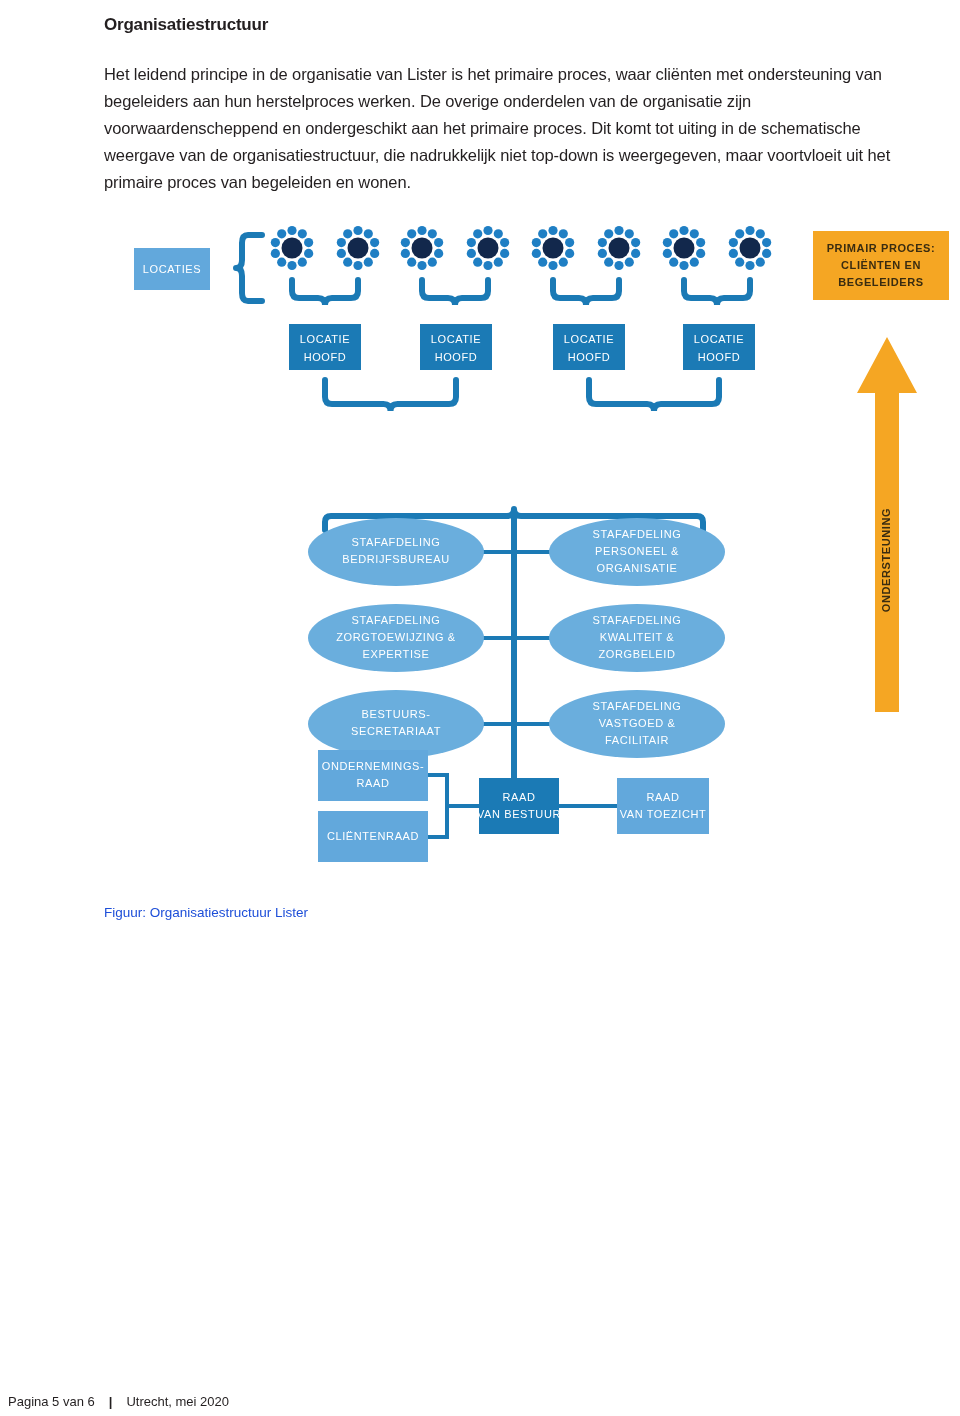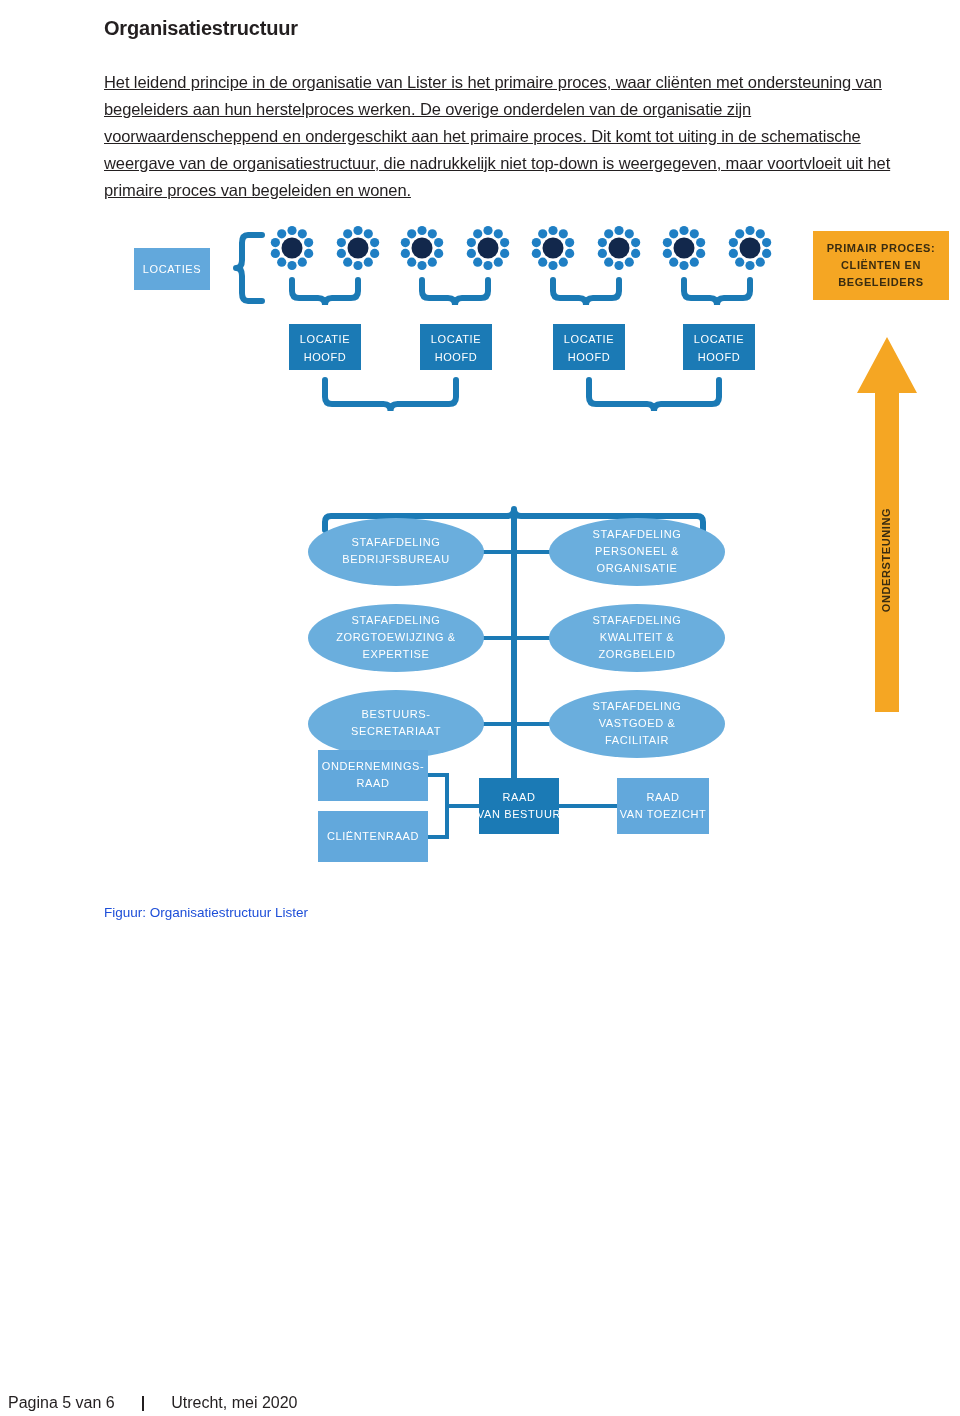--- a/index.html
+++ b/index.html
@@ -9,42 +9,41 @@
     font-family:"Liberation Sans", sans-serif;
     color:#231f20;
     position:relative;
     overflow:hidden;
   }
   .page{position:absolute;left:0;top:0;width:960px;height:1416px;}
 
   
   .heading{
     position:absolute;left:104px;top:4px;
-    font-size:20px;font-weight:bold;letter-spacing:-0.2px;
+    font-size:17px;font-weight:bold;letter-spacing:-0.2px;
     color:#231f20;
     text-align:center;
   }
   .body-copy{
-    position:absolute;left:104px;top:52px;width:788px;
+    position:absolute;left:104px;top:44px;width:788px;
     font-size:16.5px;line-height:27px;color:#231f20;
     letter-spacing:-0.1px;
-    text-decoration:underline;
   }
 
   
   .figure-caption{
     position:absolute;left:104px;top:905px;
     font-size:13.5px;color:#1d4ed8;
   }
 
   
   .footer{
     position:absolute;left:8px;top:1394px;
-    font-size:16px;color:#231f20;
-    display:flex;align-items:flex-start;gap:12px;
+    font-size:13px;color:#231f20;
+    display:flex;align-items:flex-start;gap:0;
   }
   .footer .sep{display:inline-block;padding:0 14px;font-weight:bold;}
 
   
   .diagram{position:absolute;left:0px;top:200px;width:960px;height:700px;}
   .diagram svg{display:block;}
 
   .dg-label{
     font-family:"Liberation Sans", sans-serif;
     fill:#ffffff;

